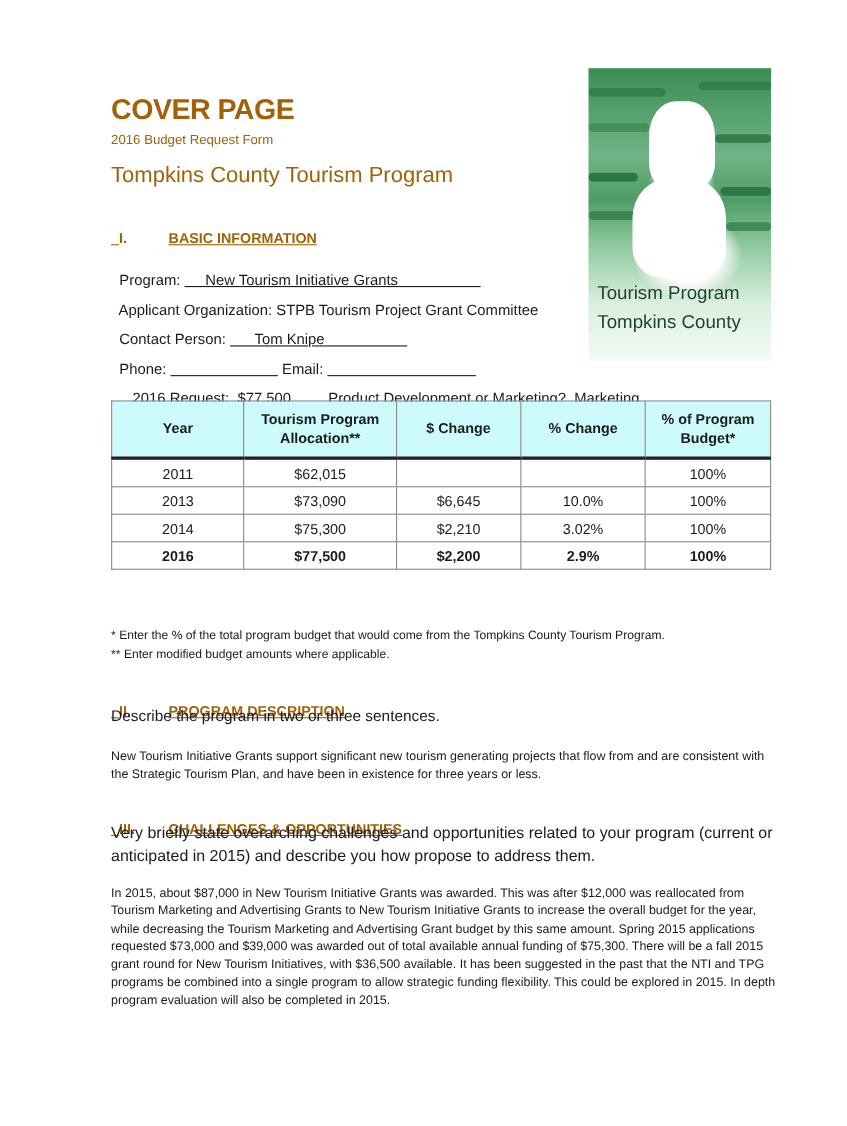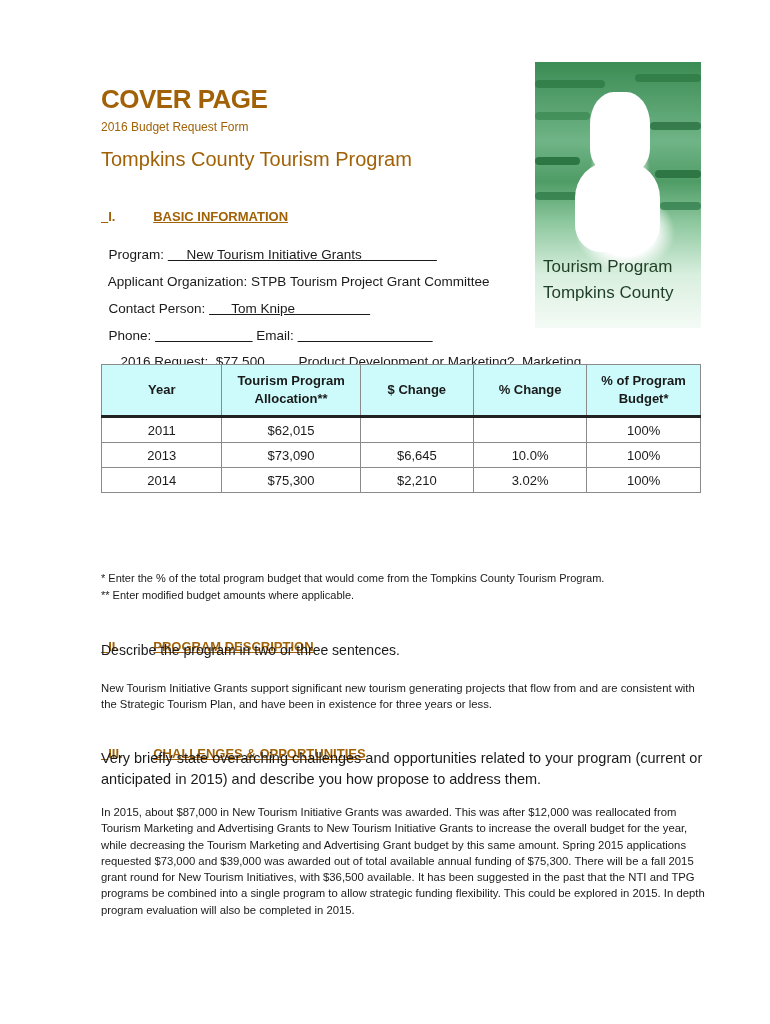--- a/index.html
+++ b/index.html
@@ -111,20 +111,27 @@
       <td>10.0%</td>
       <td>100%</td>
     </tr>
     <tr>
       <td>2014</td>
       <td>$75,300</td>
       <td>$2,210</td>
       <td>3.02%</td>
       <td>100%</td>
     </tr>
+    <tr class="bold">
+      <td>2016</td>
+      <td>$77,500</td>
+      <td>$2,200</td>
+      <td>2.9%</td>
+      <td>100%</td>
+    </tr>
   </tbody>
 </table>
 
 <div class="abs note" style="left:101px;top:572px;">* Enter the % of the total program budget that would come from the Tompkins County Tourism Program.</div>
 <div class="abs note" style="left:101px;top:589px;">** Enter modified budget amounts where applicable.</div>
 
 <div class="abs section-head maroon" style="left:101px;top:624px;">
   <span class="num">II.</span><span>PROGRAM DESCRIPTION</span>
 </div>
 <div class="abs" style="left:101px;top:642px;font-size:14px;">Describe the program in two or three sentences.</div>

